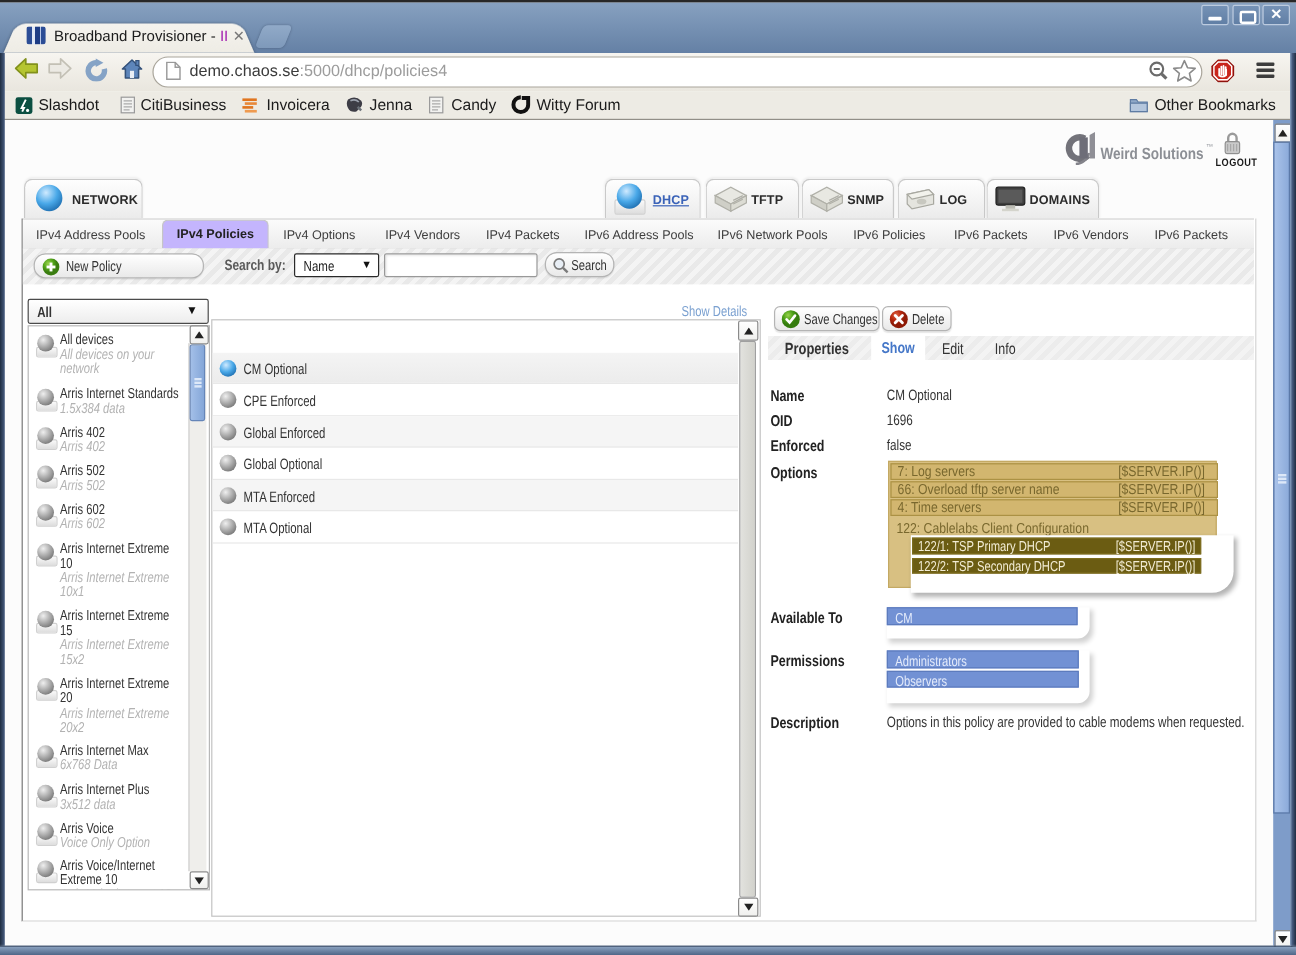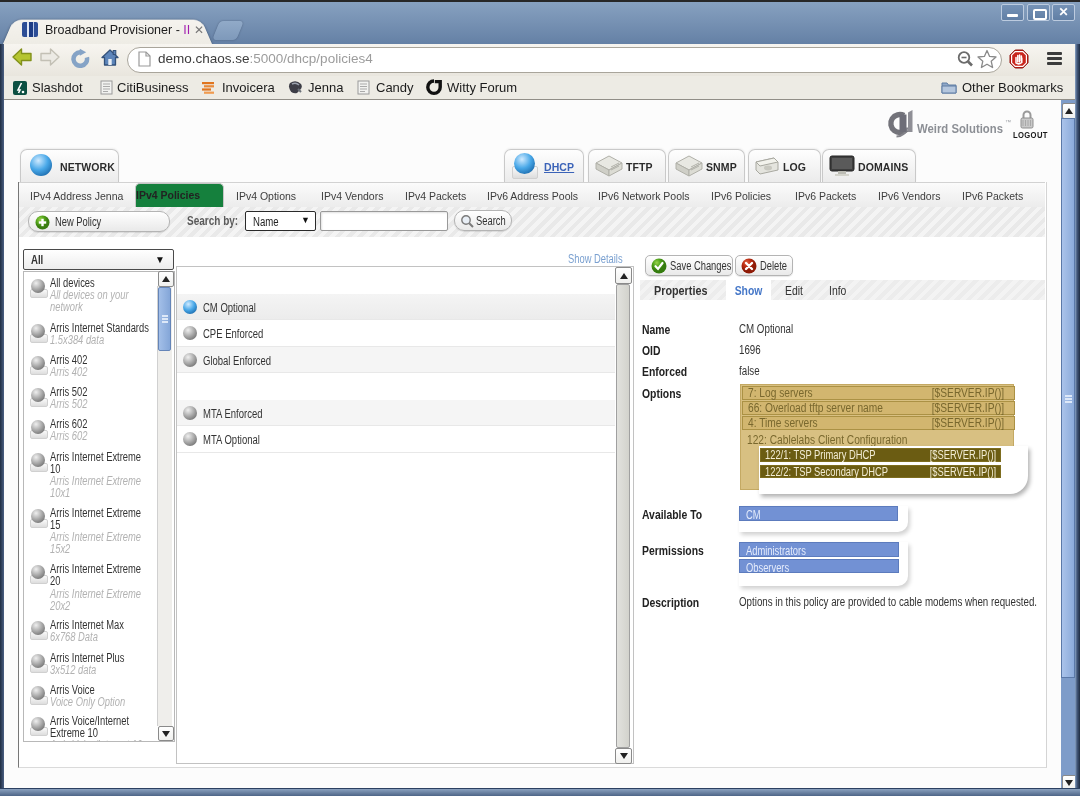--- a/index.html
+++ b/index.html
@@ -25,21 +25,21 @@
 #aurl .dim{color:#9c9c9c}
 #bbar{left:0;top:76px;width:1080px;height:23px;background:#edebe4;border-bottom:1px solid #918e87}
 .bk{position:absolute;top:80px;font-size:13px;color:#1b1b1b;white-space:nowrap}
 
 #page{left:4px;top:100px;width:1057px;height:688px;background:#fcfcfc}
 .apptab{position:absolute;top:149px;height:32px;border:1px solid #c9c9c9;border-bottom:none;border-radius:7px 7px 0 0;background:linear-gradient(#fefefe,#ebebeb);box-shadow:0 -1px 2px rgba(0,0,0,.06)}
 .apptab b{position:absolute;font-size:10.5px;color:#2b2b2b;top:11px;letter-spacing:0.1px;white-space:nowrap}
 #appbox{left:18px;top:182px;width:1027px;height:585px;border-left:1px solid #777;border-right:1px solid #d4d4d4;border-bottom:1px solid #dadada;background:#fff}
 #subbar{left:19px;top:182px;width:1026px;height:24px;background:linear-gradient(#fbfbfb,#ececec);border-top:1px solid #d2d2d2;border-bottom:1px solid #cfcfcf}
 .sub{position:absolute;top:190px;font-size:10.5px;color:#3d3d3d;white-space:nowrap}
-#subactive{left:135px;top:183px;width:87px;height:23px;background:#15803d;border:1px solid #c6c6c6;border-bottom:none;border-radius:5px 5px 0 0;font-size:10.5px;font-weight:bold;color:#222;line-height:23px}
+#subactive{left:135px;top:183px;width:87px;height:23px;background:#c4b5fd;border:1px solid #c6c6c6;border-bottom:none;border-radius:5px 5px 0 0;text-align:center;font-size:10.5px;font-weight:bold;color:#222;line-height:23px}
 #atb{left:19px;top:207px;width:1026px;height:30px;background:repeating-linear-gradient(135deg,#f4f4f4 0 4px,#e9e9e9 4px 8px)}
 .btn{position:absolute;background:linear-gradient(#ffffff,#e9e9e9);border:1px solid #b4b4b4;border-radius:10px;box-shadow:0 1px 1px rgba(0,0,0,.1)}
 .btn span{position:absolute;font-size:12px;color:#333;white-space:nowrap;transform:scaleX(0.78);transform-origin:0 0}
 
 #footer{left:4px;top:767px;width:1057px;height:21px;background:#fbfbfb;border-top:1px solid #dcdcdc;text-align:center;font-size:12px;color:#333;padding-top:7px}
 #footer a{color:#6a8fd0;text-decoration:none}
 
 #lbord{left:0;top:44px;width:4px;height:744px;background:linear-gradient(90deg,#1f2d42,#4b6083)}
 #rbord{left:1075px;top:44px;width:5px;height:744px;background:linear-gradient(90deg,#8aa4c4,#44597c 40%,#1f2d42)}
 #bframe{left:0;top:788px;width:1080px;height:8px;background:linear-gradient(#8aa1bf,#4e6587);border-top:1px solid #2c4162;box-sizing:border-box}
@@ -242,21 +242,21 @@
         <rect x="1" y="1" width="24" height="15" rx="2" fill="#3e3e3e" stroke="#222"></rect>
         <rect x="3" y="3" width="20" height="11" fill="#5a5a5a"></rect>
         <rect x="9" y="16" width="8" height="3" fill="#bcbcb4"></rect>
         <rect x="6" y="19" width="14" height="2" fill="#d4d4cc"></rect>
       </svg>
   <b style="left:35px">DOMAINS</b>
 </div>
 
 <div class="abs" id="appbox"></div>
 <div class="abs" id="subbar"></div>
-<div class="sub" style="left:30px">IPv4 Address Jenna</div>
+<div class="sub" style="left:30px">IPv4 Address Pools</div>
 <div class="abs" id="subactive">IPv4 Policies</div>
 <div class="sub" style="left:236px">IPv4 Options</div>
 <div class="sub" style="left:321px">IPv4 Vendors</div>
 <div class="sub" style="left:405px">IPv4 Packets</div>
 <div class="sub" style="left:487px">IPv6 Address Pools</div>
 <div class="sub" style="left:598px">IPv6 Network Pools</div>
 <div class="sub" style="left:711px">IPv6 Policies</div>
 <div class="sub" style="left:795px">IPv6 Packets</div>
 <div class="sub" style="left:878px">IPv6 Vendors</div>
 <div class="sub" style="left:962px">IPv6 Packets</div>
@@ -417,20 +417,24 @@
         <div class="nm">CM Optional</div>
       </div>
 <div class="prow" style="top:53px">
         <div class="globe gray" style="left:6px;top:6px;width:14px;height:14px"></div>
         <div class="nm">CPE Enforced</div>
       </div>
 <div class="prow" style="top:79.5px;background:#f5f5f5">
         <div class="globe gray" style="left:6px;top:6px;width:14px;height:14px"></div>
         <div class="nm">Global Enforced</div>
       </div>
+<div class="prow" style="top:106px">
+        <div class="globe gray" style="left:6px;top:6px;width:14px;height:14px"></div>
+        <div class="nm">Global Optional</div>
+      </div>
 <div class="prow" style="top:132.5px;background:#f5f5f5">
         <div class="globe gray" style="left:6px;top:6px;width:14px;height:14px"></div>
         <div class="nm">MTA Enforced</div>
       </div>
 <div class="prow" style="top:159px">
         <div class="globe gray" style="left:6px;top:6px;width:14px;height:14px"></div>
         <div class="nm">MTA Optional</div>
       </div>
 </div>
 

